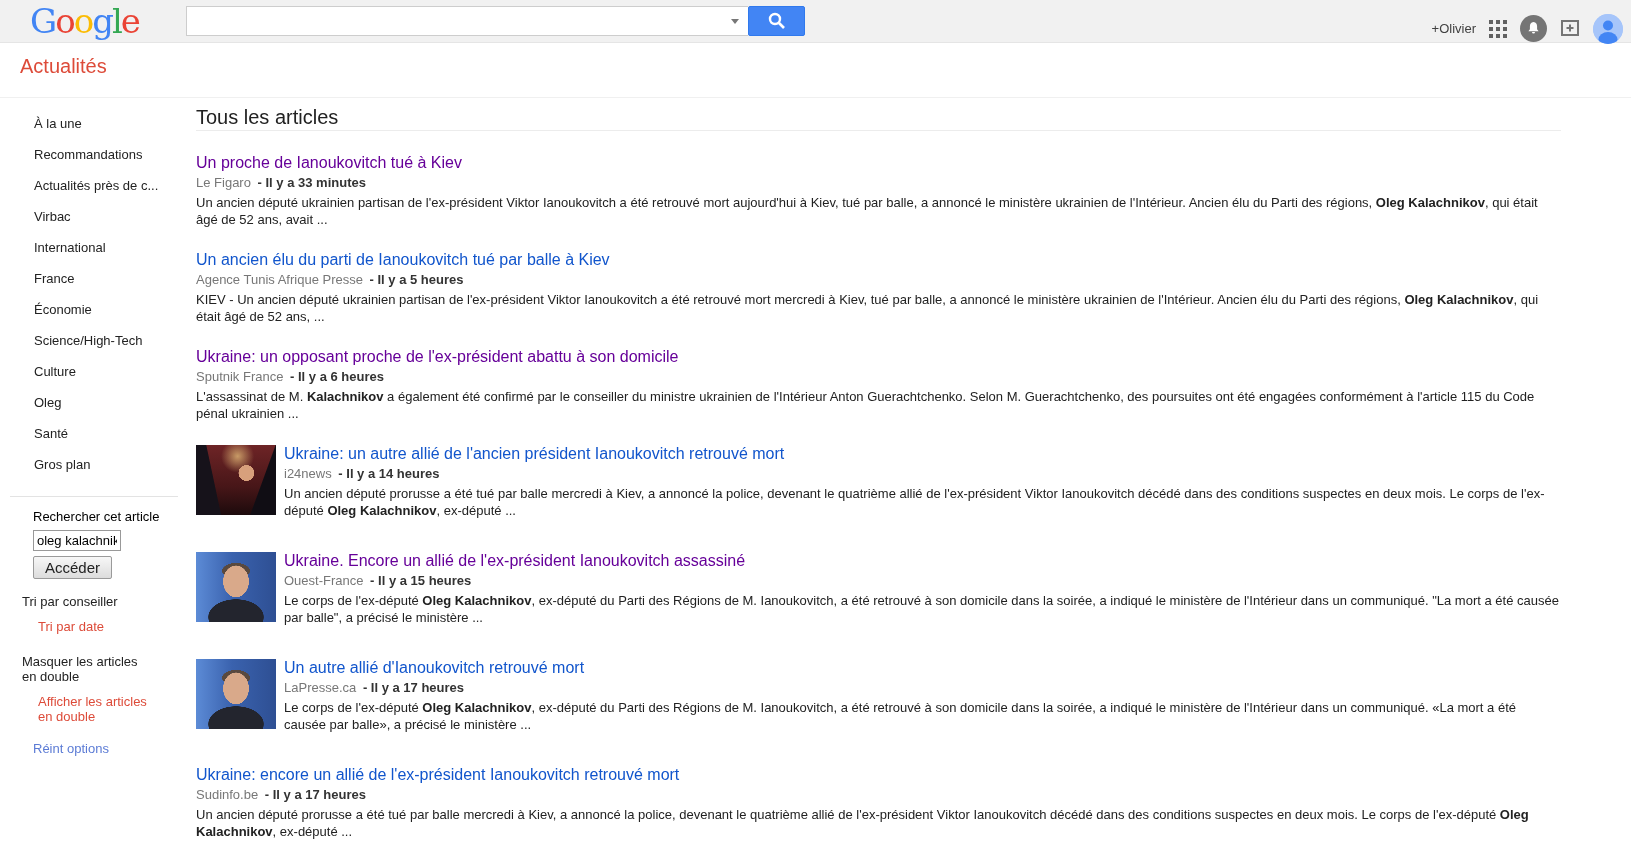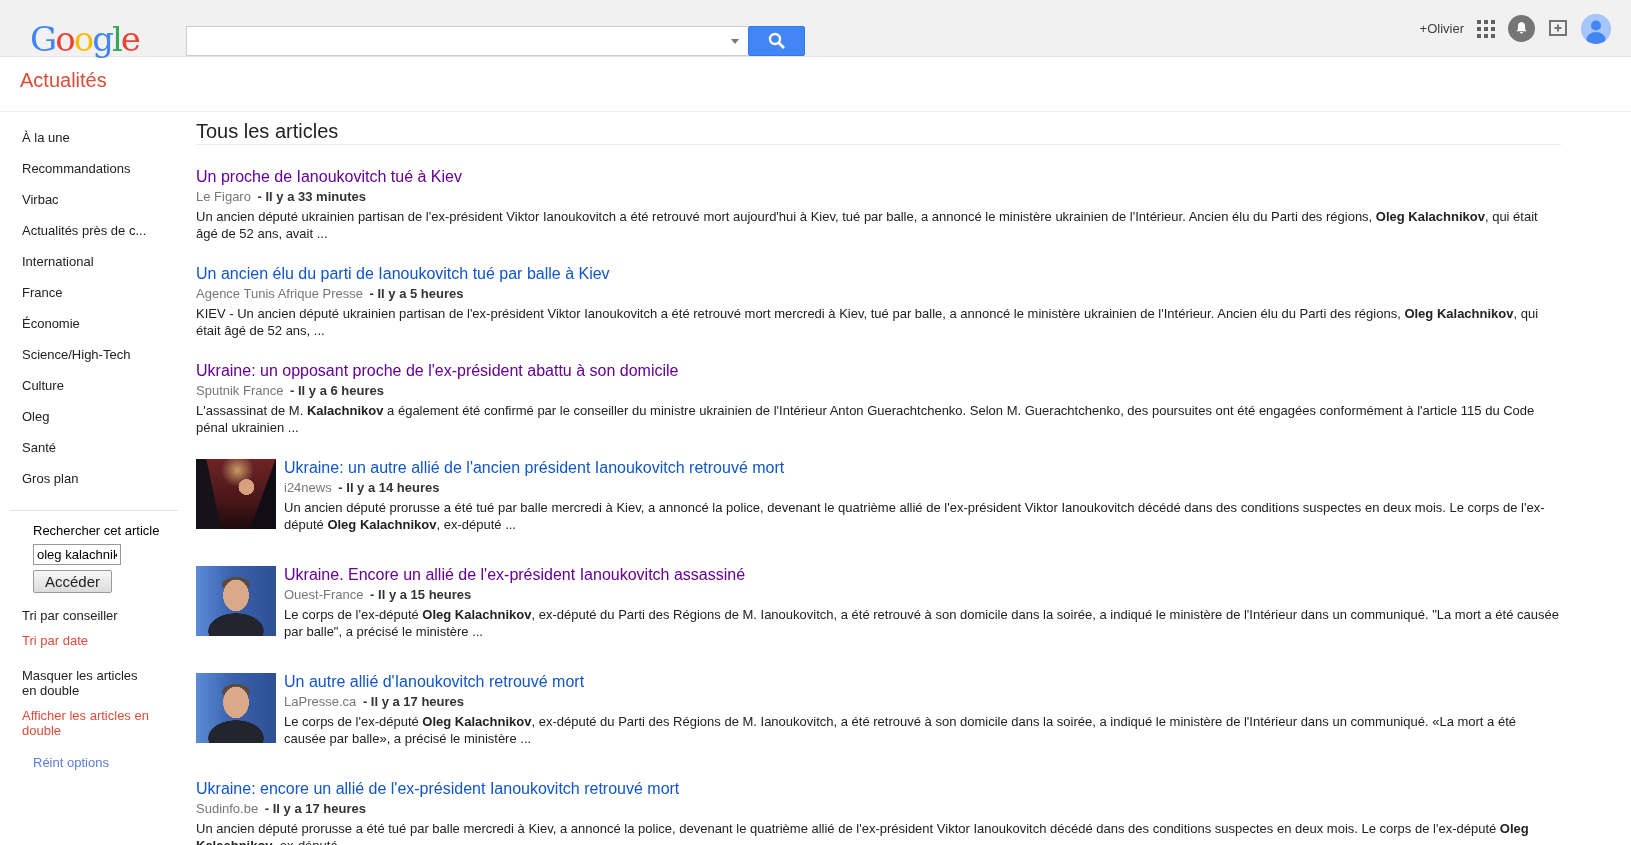--- a/index.html
+++ b/index.html
@@ -1,47 +1,47 @@
 <!DOCTYPE html>
 <html lang="fr" style="--accent-red: #dd4b39; --link-blue: #1155cc; --link-visited: #660099; --source-gray: #777777; --btn-blue: #4285f4;"><head>
 <meta charset="utf-8">
 <style>
   * { box-sizing: border-box; }
   html,body { margin:0; padding:0; background:#fff; font-family:"Liberation Sans", sans-serif; }
   body { min-width:1631px; min-height:845px; }
 
   
-  .topbar { height:57px; background:#f1f1f1; border-bottom:1px solid #e5e5e5; position:relative; display:flex; align-items:flex-end; }
+  .topbar { height:43px; background:#f1f1f1; border-bottom:1px solid #e5e5e5; position:relative; display:flex; align-items:center; }
   .logo { font-family:"DejaVu Serif", serif; font-size:34px; line-height:1; margin-left:30px; width:126px; letter-spacing:-2px; cursor:pointer; user-select:none; }
   .search-area { display:flex; align-items:center; margin-left:30px; }
   .search-wrap { position:relative; }
   .search-input { width:562px; height:30px; border:1px solid #cdcdcd; border-right:none; padding:4px 22px 4px 8px; font-size:15px; background:#fff; outline:none; }
   .dd-arrow { position:absolute; right:9px; top:13px; width:0; height:0; border-left:4px solid transparent; border-right:4px solid transparent; border-top:5px solid #777; cursor:pointer; }
   .search-btn { width:57px; height:30px; background:var(--btn-blue,#4285f4); border:1px solid #3079ed; border-radius:2px; cursor:pointer; display:flex; align-items:center; justify-content:center; padding:0; }
-  .topbar-right { position:absolute; right:20px; top:0; height:57px; display:flex; align-items:center; gap:12px; }
+  .topbar-right { position:absolute; right:8px; top:0; height:57px; display:flex; align-items:center; gap:12px; }
   .profile-link { font-size:13px; color:#404040; text-decoration:none; cursor:pointer; }
   .icon-btn { display:inline-flex; align-items:center; justify-content:center; cursor:pointer; }
   .bell-circle { width:27px; height:27px; border-radius:50%; background:#757575; }
   .avatar { width:30px; height:30px; border-radius:50%; overflow:hidden; background:#a6c5fa; }
 
   
   .title-band { height:55px; background:#fff; border-bottom:1px solid #f0f0f0; }
   .page-title { margin:0; padding:12px 0 0 20px; font-size:20px; font-weight:normal; color:var(--accent-red,#dd4b39); }
 
   
   .content { display:flex; align-items:flex-start; }
   .sidebar { flex:none; width:192px; padding-top:10px; font-size:13px; }
-  .side-item { display:block; padding:8px 0 8px 22px; color:#222; text-decoration:none; cursor:pointer; }
+  .side-item { display:block; padding:8px 0 8px 22px; color:#222; text-decoration:none; cursor:pointer;margin-left:12px; }
   .side-divider { border:none; border-top:1px solid #e3e3e3; margin:16px 14px 12px 10px; }
   .search-article { padding-left:33px; margin-bottom:10px; }
   .search-article-label { font-weight:normal; color:#000; margin-bottom:6px; }
   .side-input { width:88px; font-size:13px; font-family:inherit; padding:2px 3px; border:1px solid #999; display:block; }
   .btn-acceder { margin-top:5px; font-family:inherit; font-size:15px; color:#222; background:linear-gradient(#f7f7f7,#dcdcdc); border:1px solid #9a9a9a; border-radius:2px; padding:2px 11px; cursor:pointer; }
   .side-text { padding:5px 14px 5px 22px; color:#222; }
-  .side-red-link { display:block; padding:5px 14px 5px 22px; color:var(--accent-red,#dd4b39); text-decoration:none; cursor:pointer; width:165px; }
+  .side-red-link { display:block; padding:5px 14px 5px 38px; color:var(--accent-red,#dd4b39); text-decoration:none; cursor:pointer; width:165px; }
   .dup-group { margin-top:10px; }
   .side-text.wrapped { width:165px; }
   .side-blue-link { display:block; margin-top:12px; padding-left:33px; color:#5b7bd5; text-decoration:none; cursor:pointer; }
 
   
   .main { flex:1; padding:0 70px 40px 4px; }
   .articles-header { height:28px; line-height:28px; border-bottom:1px solid #ececec; font-size:20px; color:#222; margin-top:5px; }
   .article { margin:23px 0 21px 0; overflow:hidden; }
   .article.has-thumb { margin-bottom:33px; }
   .thumb { float:left; width:80px; height:70px; margin-right:8px; cursor:pointer; }
@@ -134,22 +134,22 @@
 <div class="title-band">
   <h1 class="page-title">Actualités</h1>
 </div>
 
 <div class="content">
 
   <nav class="sidebar">
     <div id="sidebar-nav">
         <a class="side-item" href="#">À la une</a>
         <a class="side-item" href="#">Recommandations</a>
+        <a class="side-item" href="#">Actualités près de c...</a>
         <a class="side-item" href="#">Virbac</a>
-        <a class="side-item" href="#">Actualités près de c...</a>
         <a class="side-item" href="#">International</a>
         <a class="side-item" href="#">France</a>
         <a class="side-item" href="#">Économie</a>
         <a class="side-item" href="#">Science/High-Tech</a>
         <a class="side-item" href="#">Culture</a>
         <a class="side-item" href="#">Oleg</a>
         <a class="side-item" href="#">Santé</a>
         <a class="side-item" href="#">Gros plan</a>
       </div>
 

